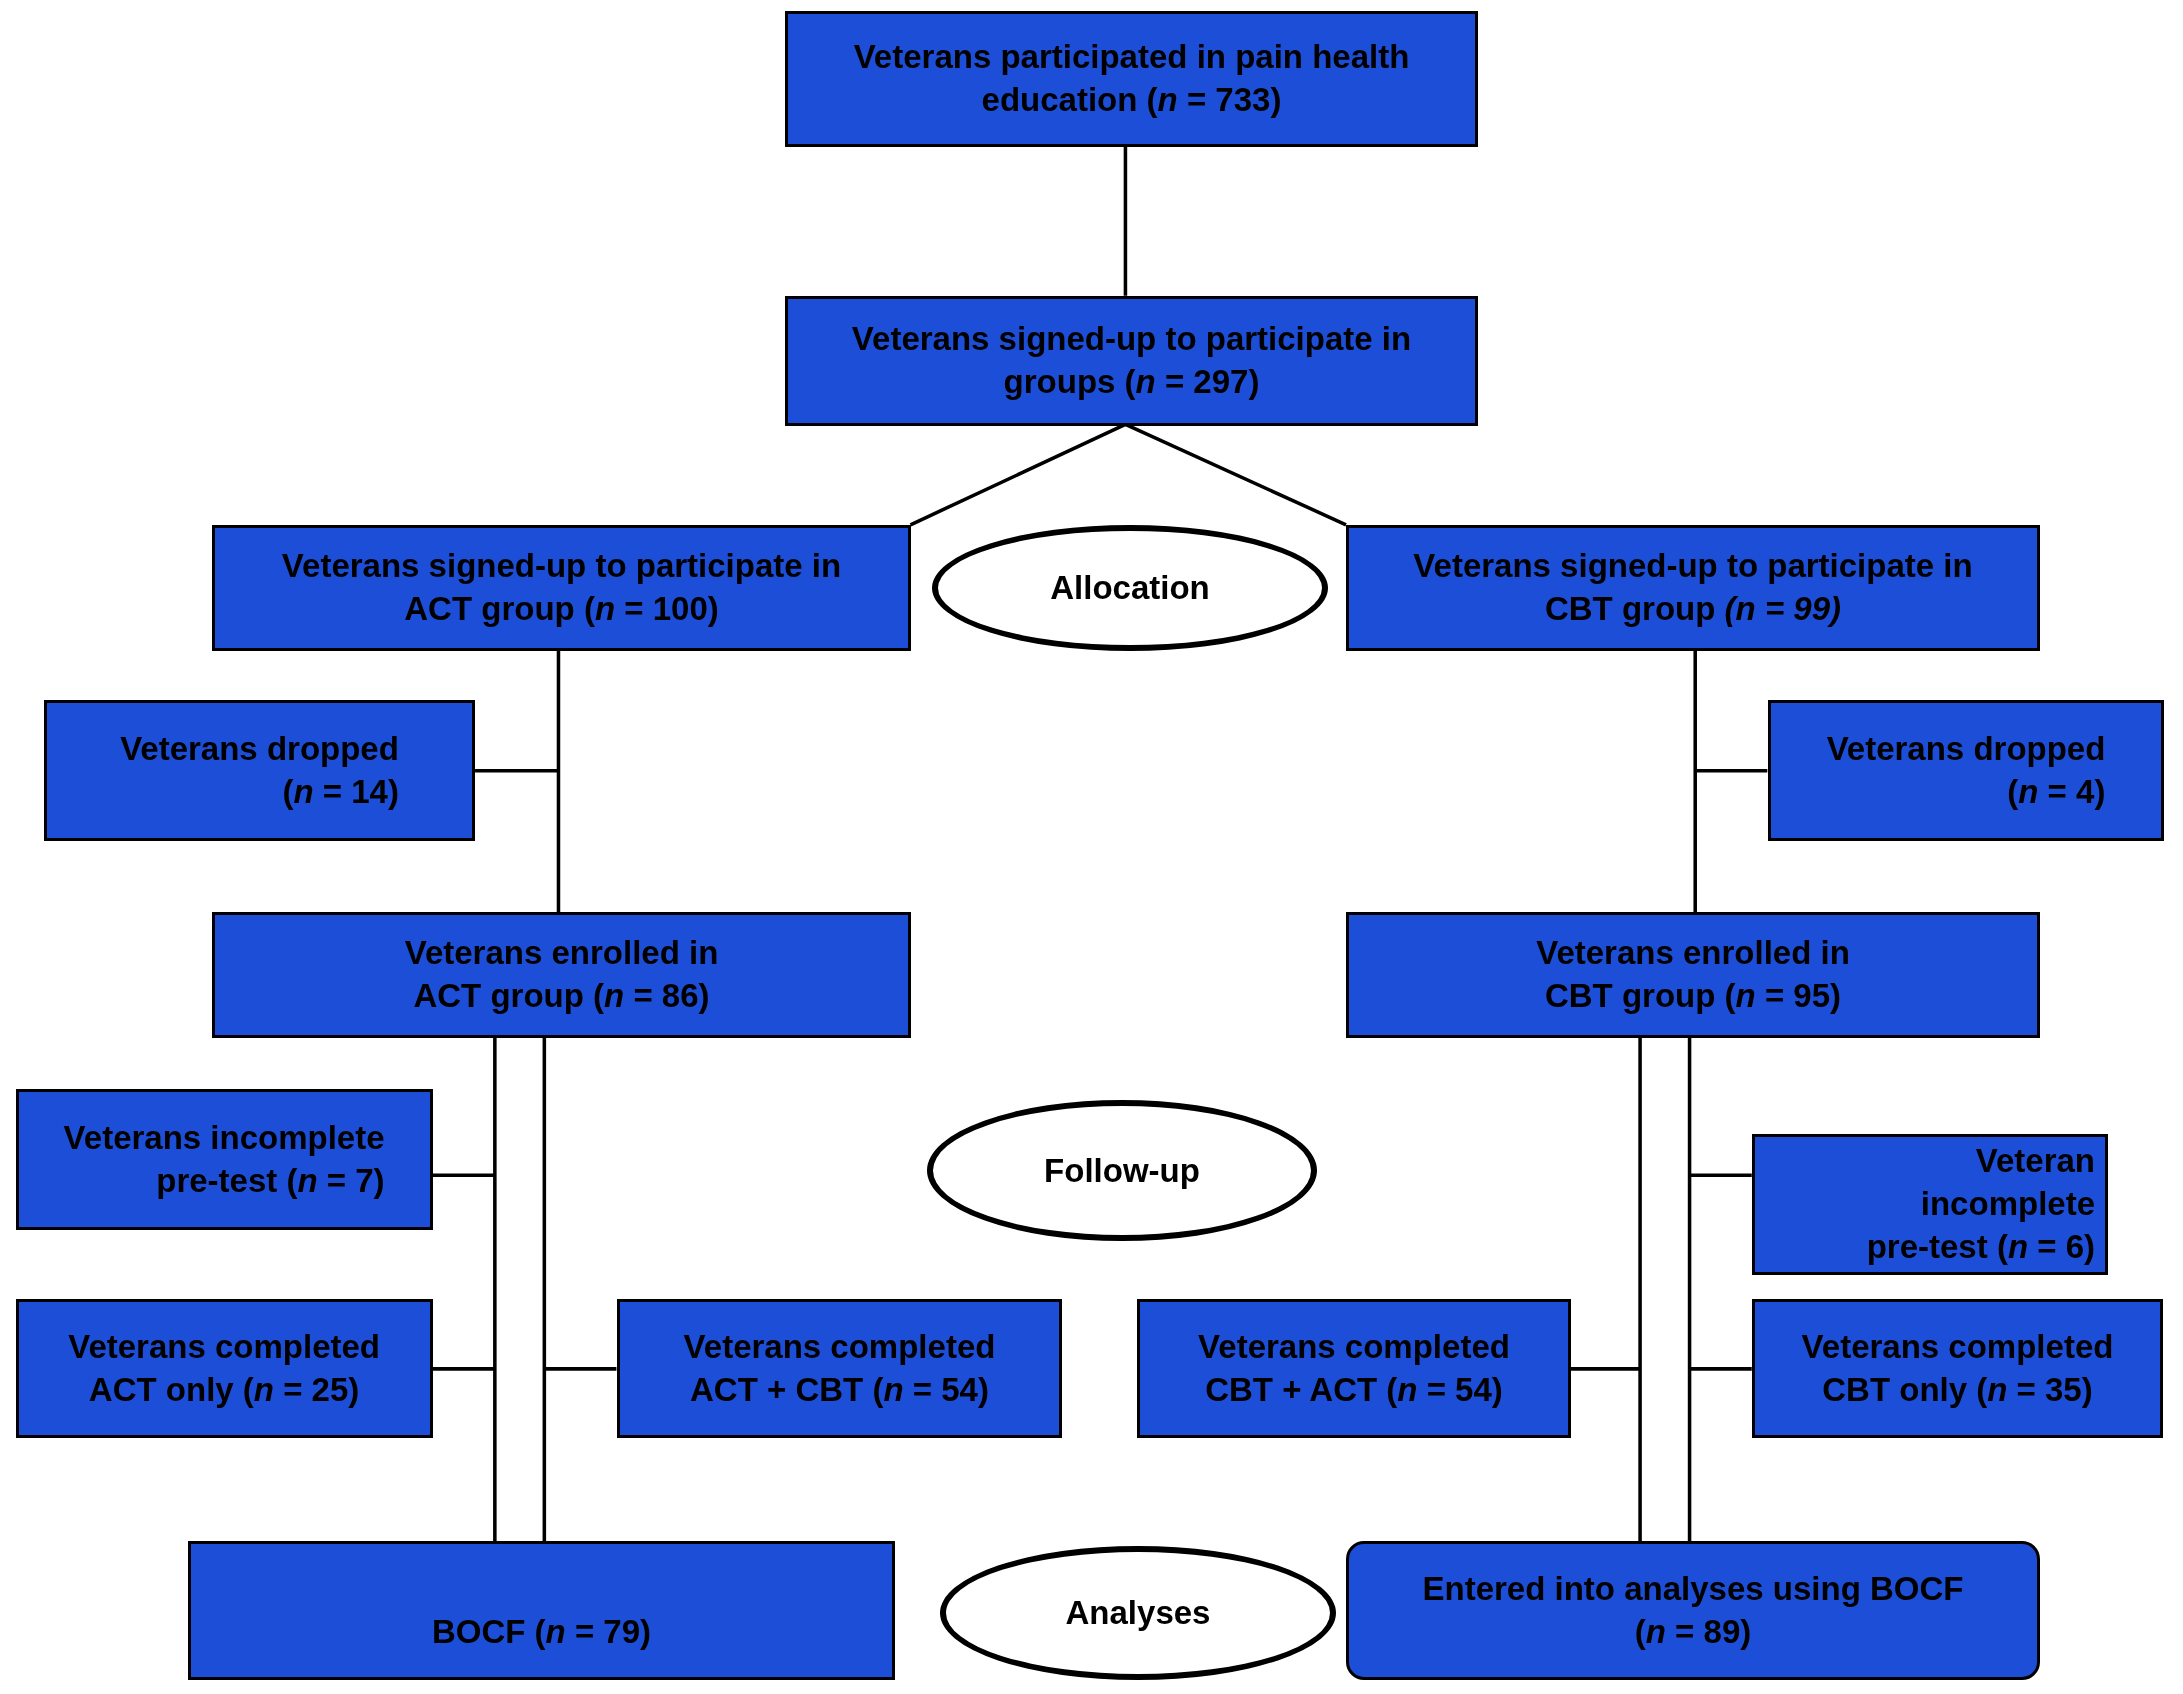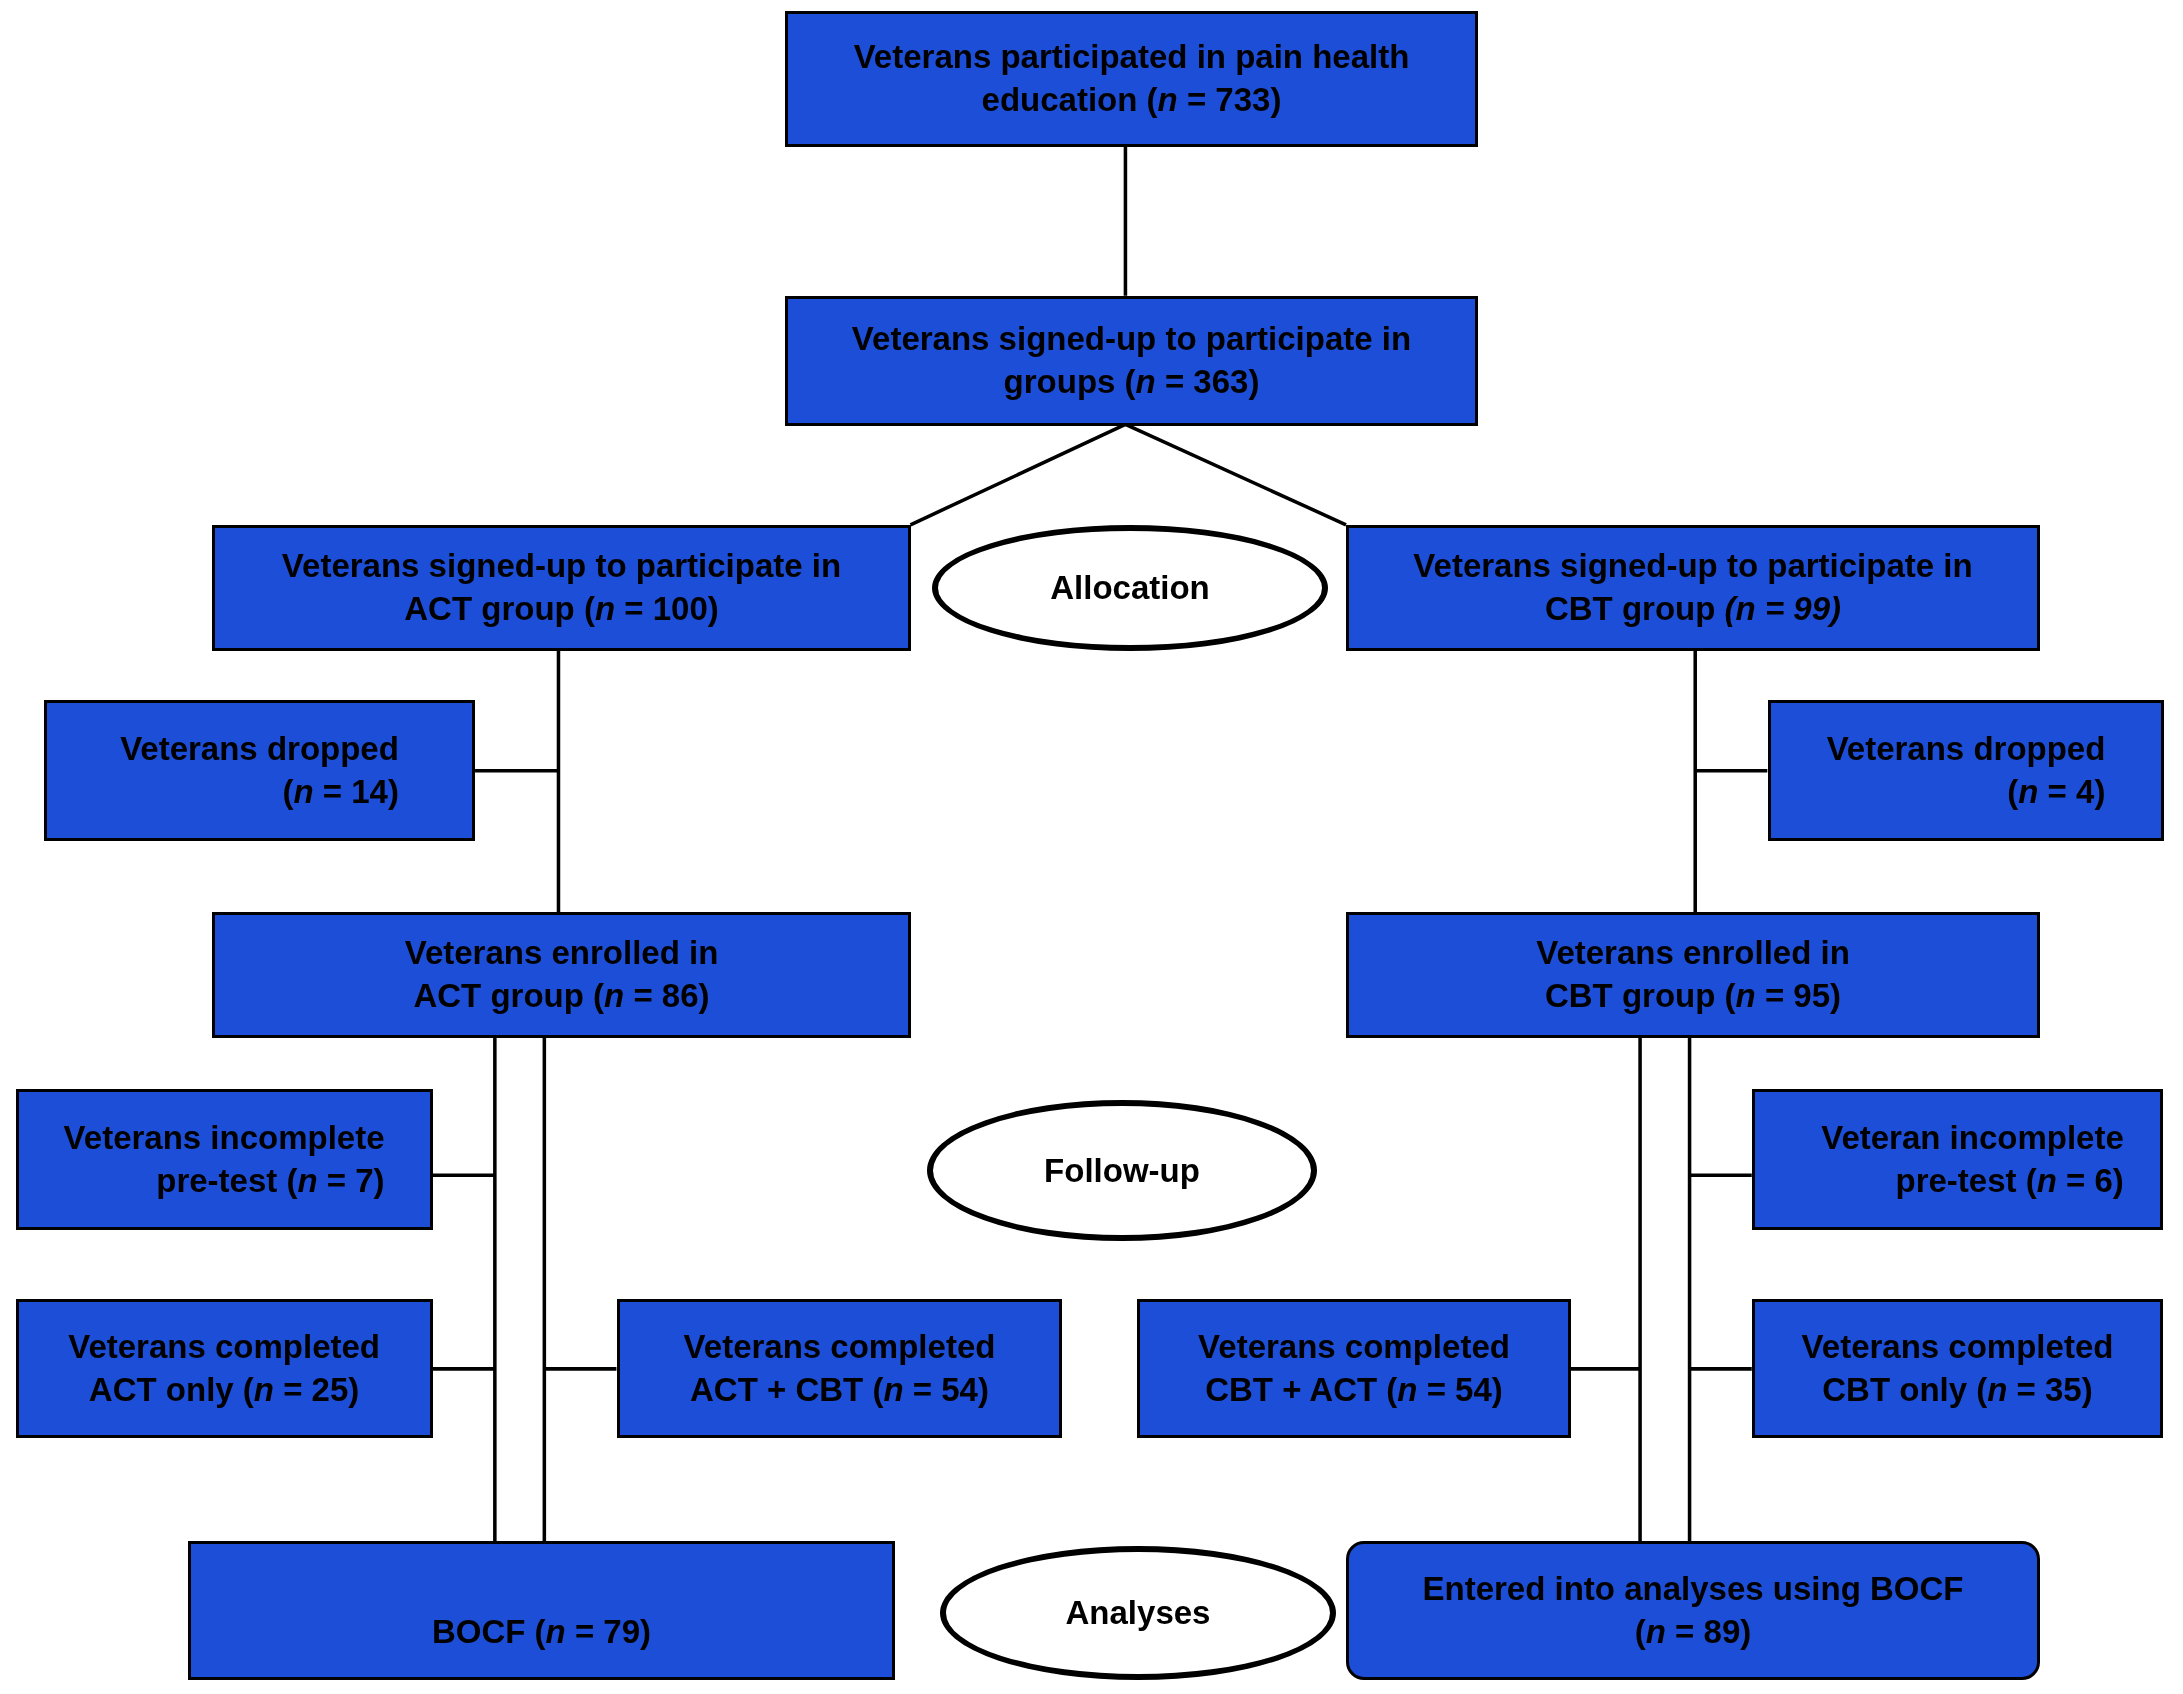--- a/index.html
+++ b/index.html
@@ -99,21 +99,21 @@
     <line x1="2390" y1="1936" x2="2478" y2="1936" stroke="#000" stroke-width="5"></line>
 
     <line x1="2222" y1="1936" x2="2320" y2="1936" stroke="#000" stroke-width="5"></line>
   </svg>
 
   <div class="node" style="left:785px; top:11.3px; width:693px; height:136px;">
     <div class="txt"><span>Veterans participated in pain health</span><br><span>education (</span><span class="it">n</span><span> = 733)</span></div>
   </div>
 
   <div class="node" style="left:785px; top:296px; width:693px; height:130px;">
-    <div class="txt"><span>Veterans signed-up to participate in</span><br><span>groups (</span><span class="it">n</span><span> = 363)</span></div>
+    <div class="txt"><span>Veterans signed-up to participate in</span><br><span>groups (</span><span class="it">n</span><span> = 297)</span></div>
   </div>
 
   <div class="ellipse" style="left:932px; top:525px; width:396px; height:126px;">
     <div class="txt">Allocation</div>
   </div>
 
   <div class="node" style="left:212px; top:525px; width:699px; height:126px;">
     <div class="txt"><span>Veterans signed-up to participate in</span><br><span>ACT group (</span><span class="it">n</span><span> = 100)</span></div>
   </div>
 
@@ -138,21 +138,21 @@
   </div>
 
   <div class="ellipse" style="left:927px; top:1100px; width:390px; height:141px;">
     <div class="txt">Follow-up</div>
   </div>
 
   <div class="node right-num" style="left:15.6px; top:1089px; width:417px; height:141px;">
     <div class="txt"><span>Veterans incomplete</span><br><span>pre-test (</span><span class="it">n</span><span>  = 7)</span></div>
   </div>
 
-  <div class="node right-num" style="left:1752px; top:1089px; width:411px; height:141px;padding-left:30px;">
+  <div class="node right-num" style="left:1752px; top:1134px; width:356px; height:141px;padding-left:30px;">
     <div class="txt"><span>Veteran incomplete</span><br><span>pre-test (</span><span class="it">n</span><span> = 6)</span></div>
   </div>
 
   <div class="node" style="left:15.6px; top:1299px; width:417px; height:139px;">
     <div class="txt"><span>Veterans completed</span><br><span>ACT only (</span><span class="it">n</span><span> = 25)</span></div>
   </div>
 
   <div class="node" style="left:617px; top:1299px; width:445px; height:139px;">
     <div class="txt"><span>Veterans completed</span><br><span>ACT + CBT (</span><span class="it">n</span><span> = 54)</span></div>
   </div>

